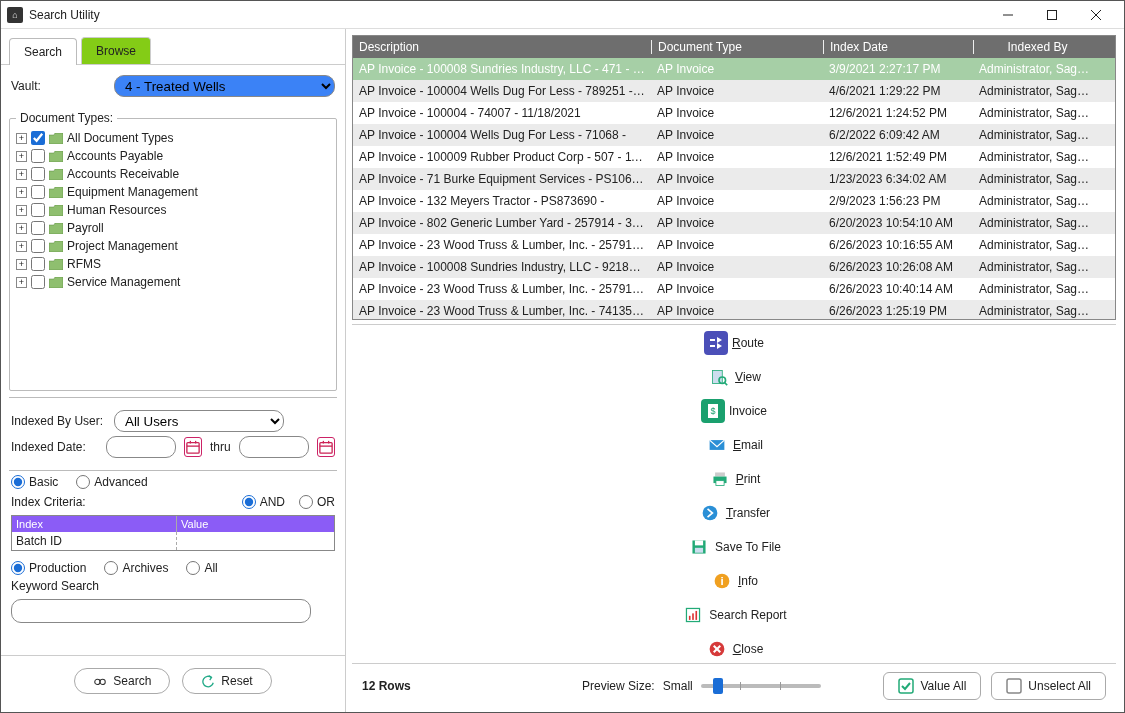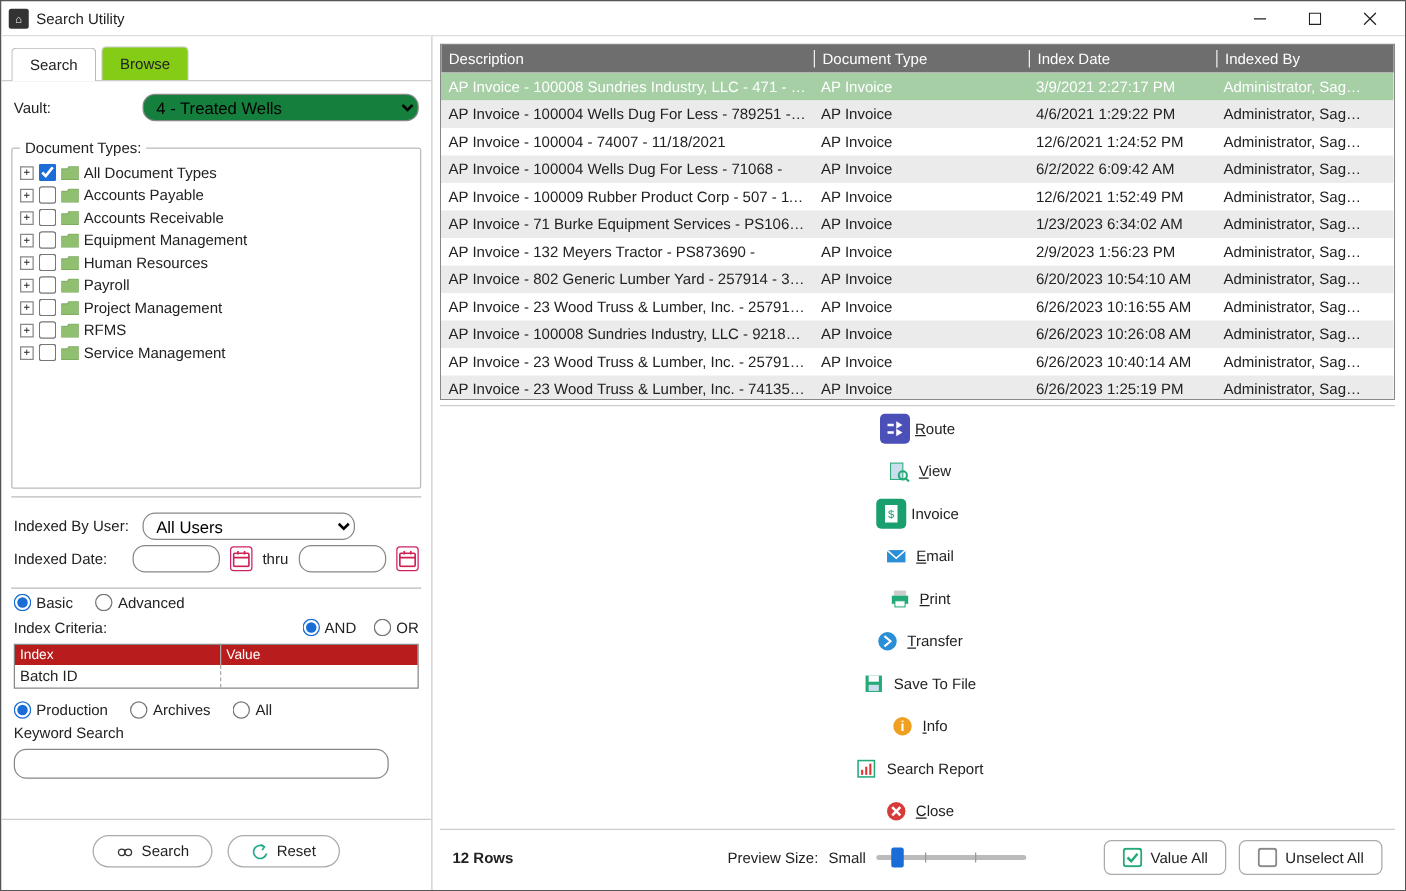--- a/index.html
+++ b/index.html
@@ -12,38 +12,38 @@
   .winbtn { width:44px; height:28px; display:flex; align-items:center; justify-content:center; }
   .winbtn svg { width:10px; height:10px; stroke:#222; stroke-width:1; fill:none; }
   .body { flex:1; display:flex; overflow:hidden; }
   .left { width:345px; border-right:1px solid #ccc; display:flex; flex-direction:column; }
   .tabs { display:flex; border-bottom:1px solid #ccc; padding:8px 8px 0 8px; gap:4px; }
   .tab { padding:6px 14px; border:1px solid #ccc; border-bottom:none; border-radius:4px 4px 0 0; background:#84cc16; cursor:pointer; }
   .tab.active { background:#fff; border-color:#bbb; position:relative; top:1px; }
   .section { padding:6px 10px; }
   .label-row { display:flex; align-items:center; gap:8px; margin:4px 0; }
   .label-row > label { width:95px; }
-  select.vault { flex:1; height:22px; border:1px solid #888; border-radius:10px; padding:0 6px; background:#15803d; }
+  select.vault { flex:1; height:22px; border:1px solid #888; border-radius:10px; padding:0 6px; background:#3b82f6; }
   fieldset.doctypes { border:1px solid #bbb; border-radius:2px; margin:4px 8px; padding:4px 6px 6px 6px; height:280px; overflow:auto; }
   fieldset.doctypes legend { font-size:12px; padding:0 4px; }
   .tree-item { display:flex; align-items:center; gap:4px; height:18px; }
   .tree-item .expander { width:11px; height:11px; border:1px solid #888; display:flex; align-items:center; justify-content:center; font-size:9px; line-height:1; cursor:pointer; }
   .tree-item input[type=checkbox] { width:14px; height:14px; margin:0; accent-color:#1a6dd6; }
   .folder-icon { width:14px; height:11px; }
   .folder-icon svg { width:14px; height:11px; }
   .hr { height:1px; background:#bbb; margin:2px 8px; }
   .combo { height:22px; border:1px solid #888; border-radius:10px; padding:0 6px; background:#fff; min-width:170px; }
   .date-input { height:22px; width:70px; border:1px solid #888; border-radius:10px; background:#fff; }
   .date-btn { width:20px; height:20px; display:flex; align-items:center; justify-content:center; border:1px solid #c26; border-radius:3px; cursor:pointer; }
   .date-btn svg { width:14px; height:14px; }
   .radio-row { display:flex; align-items:center; gap:18px; padding:2px 10px; }
   .radio-row label { display:flex; align-items:center; gap:4px; }
   input[type=radio] { width:14px; height:14px; margin:0; accent-color:#1a6dd6; }
   .criteria-table { margin:2px 10px; border:1px solid #888; }
-  .criteria-table .hdr { display:flex; background:#b91c1c; color:#fff; font-size:11px; }
+  .criteria-table .hdr { display:flex; background:#8b5cf6; color:#fff; font-size:11px; }
   .criteria-table .hdr .c1 { width:165px; padding:2px 4px; border-right:1px solid #aaa; }
   .criteria-table .hdr .c2 { flex:1; padding:2px 4px; }
   .criteria-table .row { display:flex; }
   .criteria-table .row .c1 { width:165px; padding:2px 4px; border-right:1px dashed #aaa; }
   .criteria-table .row .c2 { flex:1; padding:2px 4px; }
   .keyword-input { margin:4px 10px; height:24px; border:1px solid #888; border-radius:10px; width:300px; background:#fff; }
   .left-footer { margin-top:auto; padding:12px 0 18px 0; display:flex; justify-content:center; gap:12px; border-top:1px solid #ccc; }
   .pill-btn { height:26px; padding:0 18px; border:1px solid #aaa; border-radius:13px; background:#fff; display:flex; align-items:center; gap:6px; cursor:pointer; }
   .pill-btn svg { width:14px; height:14px; }
   .right { flex:1; display:flex; flex-direction:column; padding:6px 8px 4px 6px; overflow:hidden; }
@@ -53,21 +53,21 @@
   .grid-hdr .col { padding:0 6px; border-left:1px solid #eee; overflow:hidden; white-space:nowrap; text-overflow:ellipsis; }
   .grid-hdr .col:first-child { border-left:none; }
   .grid-body { flex:1; overflow:auto; background:#fff; }
   .grid-row { display:flex; height:22px; align-items:center; font-size:12px; }
   .grid-row .col { padding:0 6px; overflow:hidden; white-space:nowrap; text-overflow:ellipsis; }
   .grid-row.alt { background:#ebebeb; }
   .grid-row.sel { background:#a6cfa6; color:#fff; }
   .c-desc { width:298px; }
   .c-type { width:172px; }
   .c-date { width:150px; }
-  .c-by   { width:128px; }
+  .c-by   { width:128px;text-align:center; }
   .toolbar { display:flex; align-items:center; gap:10px; padding:6px 4px 2px 4px; border-top:1px solid #ccc; margin-top:4px; flex-wrap:nowrap; overflow:hidden; white-space:nowrap;flex-direction:column; }
   .tbtn { display:flex; align-items:center; gap:4px; cursor:pointer; font-size:12px; }
   .tbtn .ico { width:24px; height:24px; border-radius:4px; display:flex; align-items:center; justify-content:center; }
   .tbtn .ico svg { width:18px; height:18px; }
   .statusbar { display:flex; align-items:center; padding:8px 10px; border-top:1px solid #ccc; gap:20px; }
   .statusbar .rowcount { font-weight:bold; width:200px; }
   .statusbar .preview { display:flex; align-items:center; gap:8px; }
   .slider-track { width:120px; height:4px; background:#bbb; border-radius:2px; position:relative; }
   .slider-track::before, .slider-track::after { content:''; position:absolute; width:1px; height:8px; background:#999; top:-2px; }
   .slider-track::before { left:33%; }

